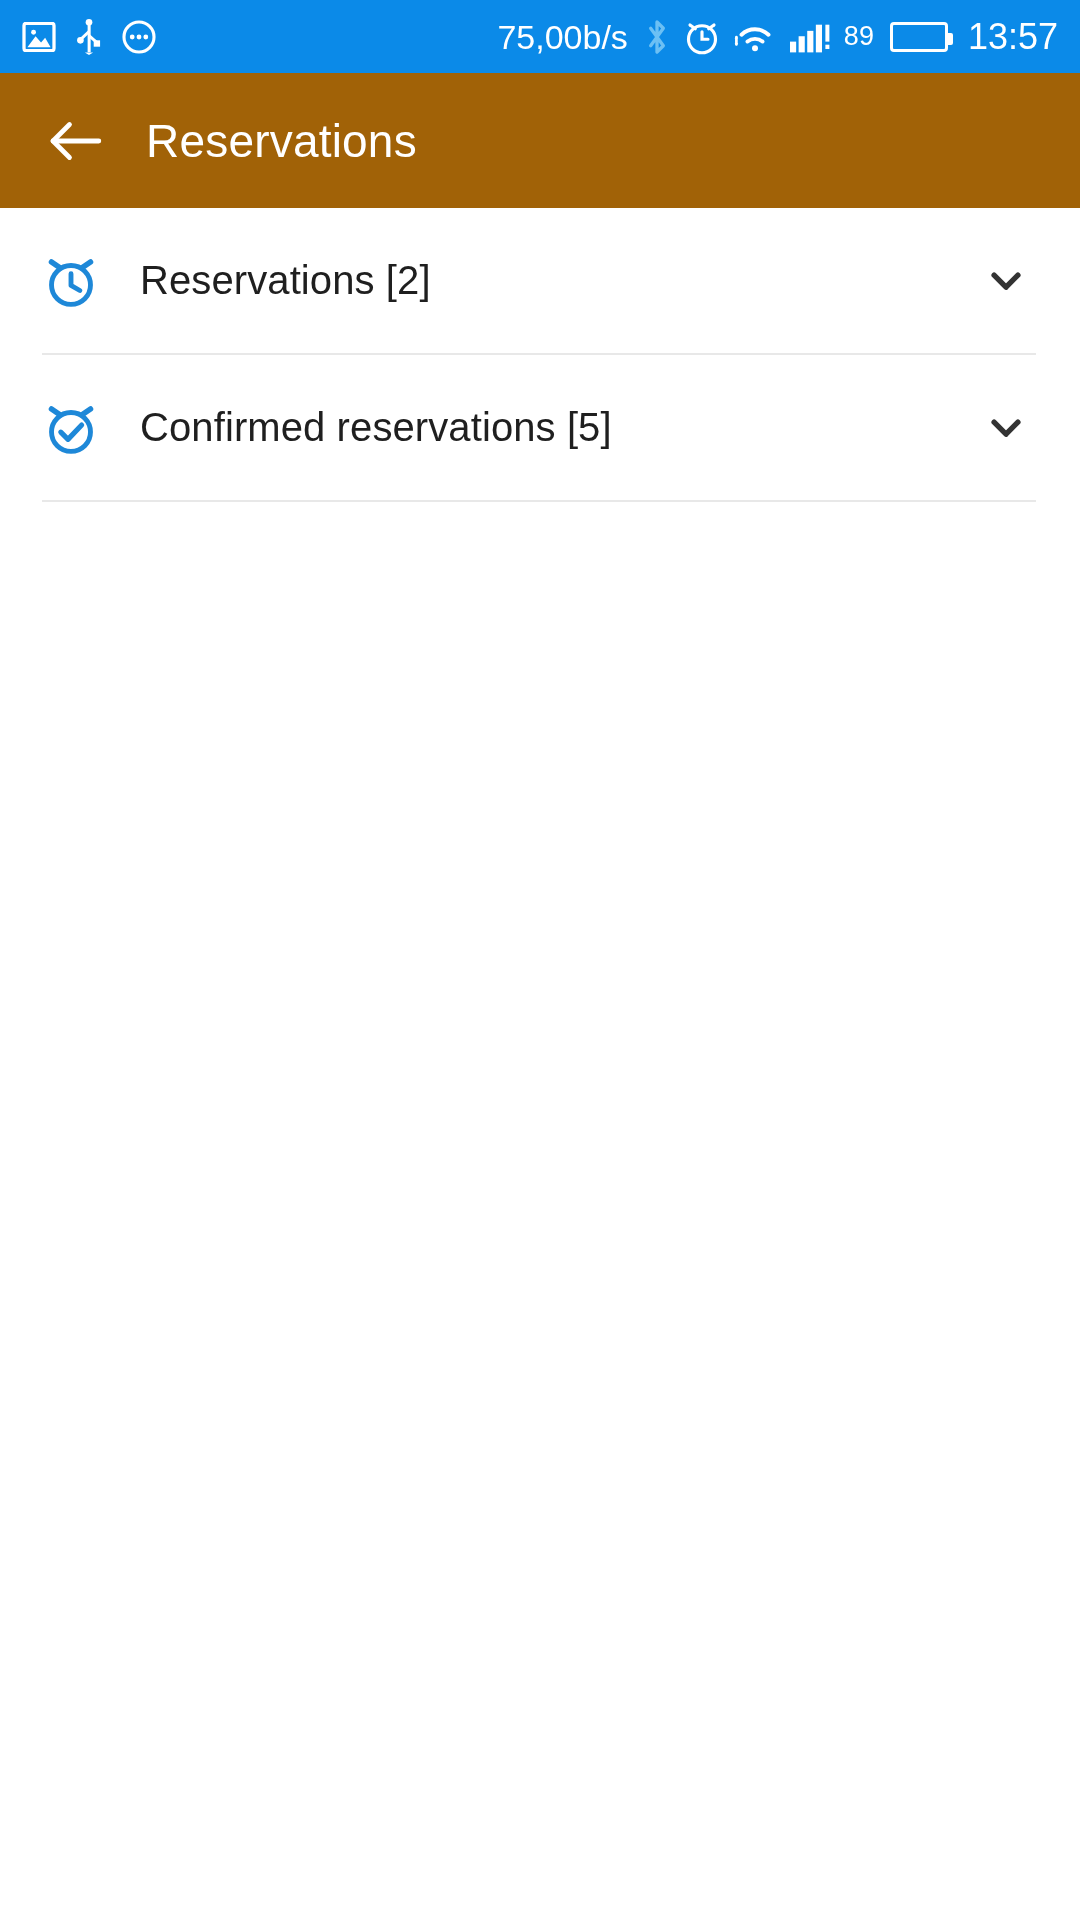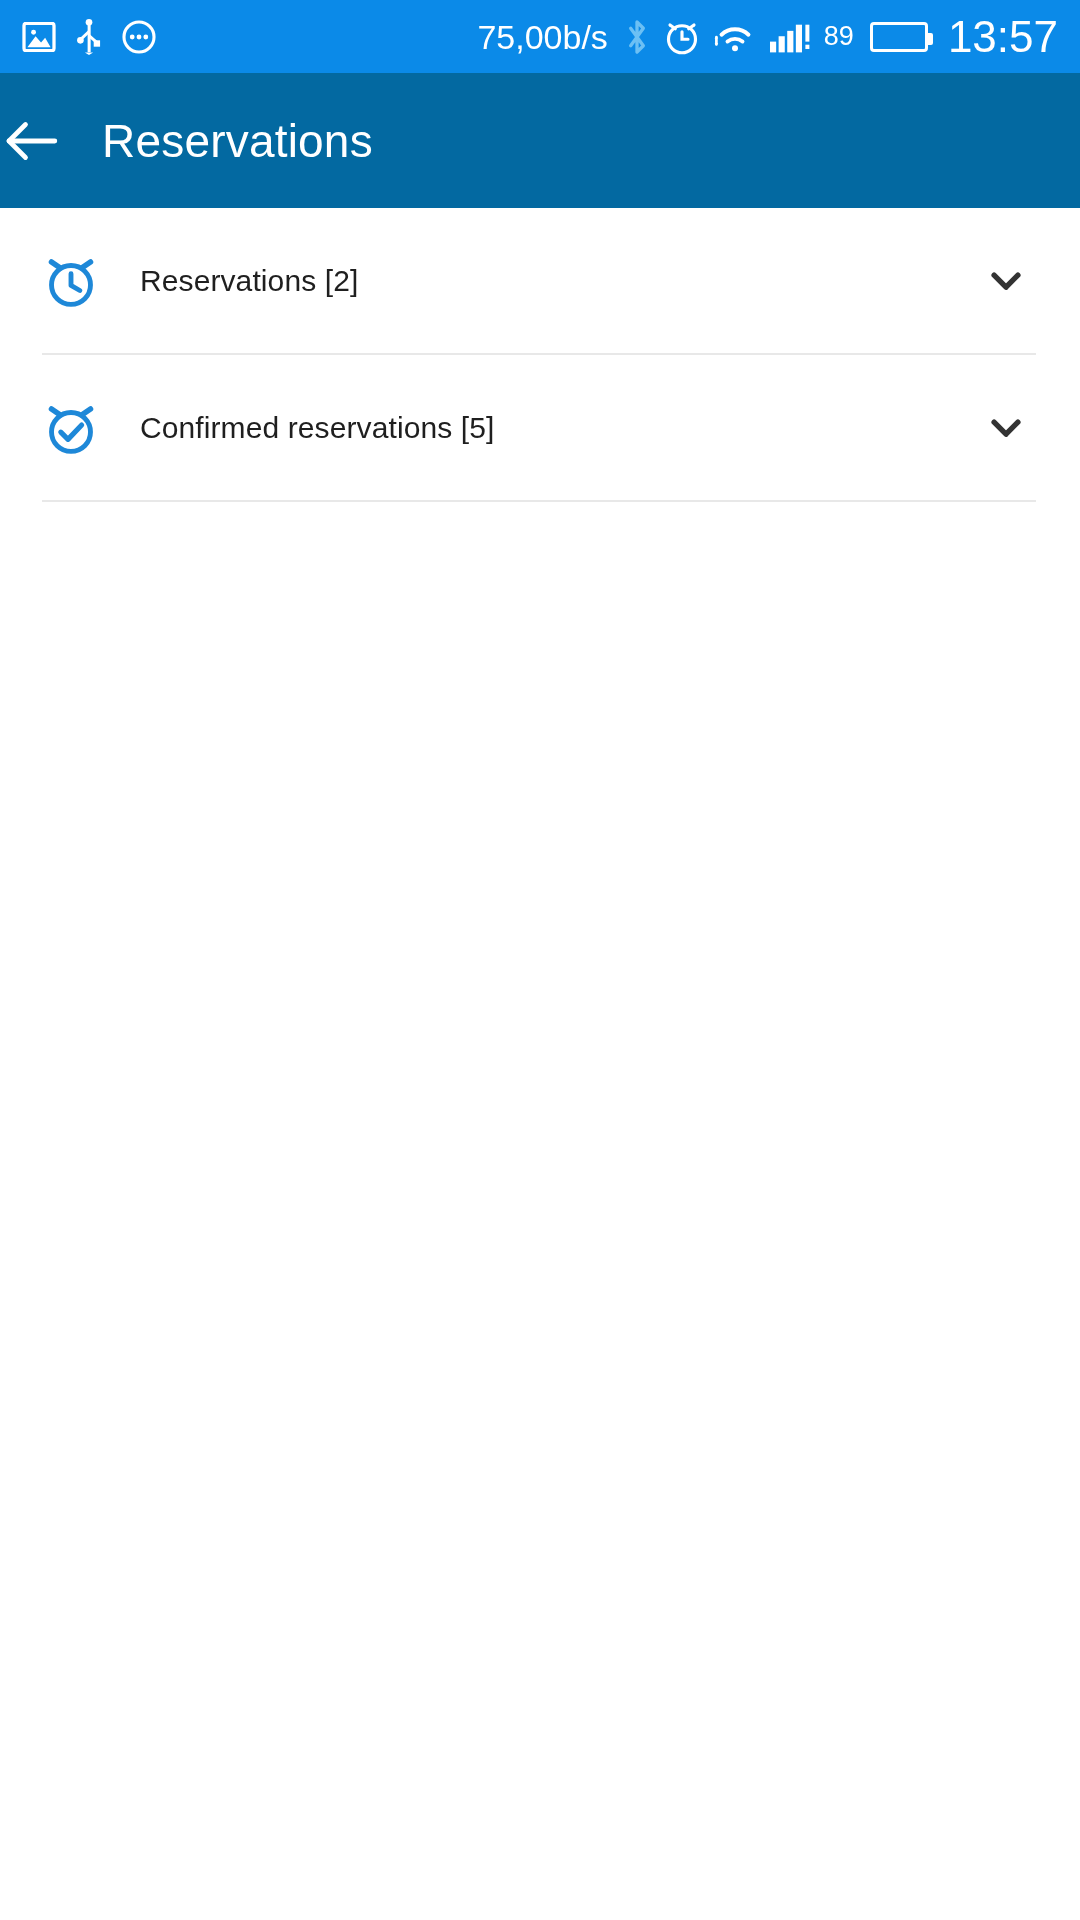--- a/index.html
+++ b/index.html
@@ -72,32 +72,33 @@
     background: #ffffff;
     border-radius: 0 2px 2px 0;
   }
   .battery-fill {
     width: 100%;
     height: 100%;
     background: #14dd14;
   }
   .sb-clock {
     color: #ffffff;
-    font-size: 44px;
+    font-size: 36px;
     line-height: 1;
     margin-left: 6px;
     white-space: nowrap;
   }
 
   
   .appbar {
     height: 135px;
-    background: #0369a1;
-    display: flex;
-    align-items: center;
+    background: #a16207;
+    display: flex;
+    align-items: center;
+    padding-left: 44px;
     box-sizing: border-box;
   }
   .back-btn {
     width: 62px;
     height: 62px;
     display: inline-flex;
     align-items: center;
     justify-content: center;
     cursor: pointer;
     flex: none;
@@ -129,21 +130,21 @@
     width: 58px;
     height: 58px;
     flex: none;
     display: inline-flex;
     align-items: center;
     justify-content: center;
   }
   .row-label {
     flex: 1 1 auto;
     margin-left: 40px;
-    font-size: 30px;
+    font-size: 40px;
     color: #1f1f1f;
     letter-spacing: 0.1px;
     white-space: nowrap;
     overflow: hidden;
     text-overflow: ellipsis;
   }
   .row-chevron {
     width: 52px;
     height: 52px;
     flex: none;

